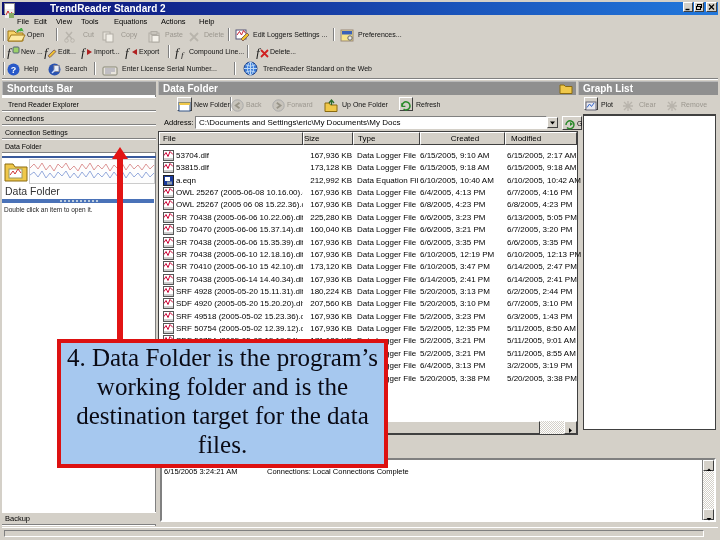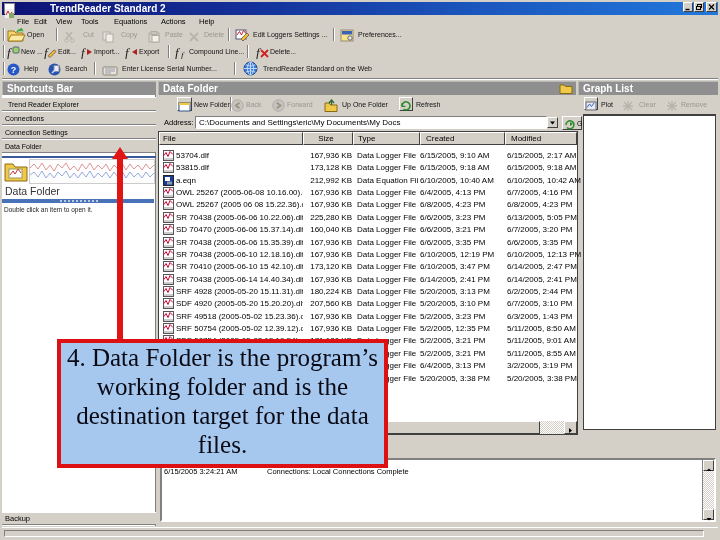--- a/index.html
+++ b/index.html
@@ -246,23 +246,23 @@
         <path d="M6 4 l3 2 -3 2 z" fill="#2a8a2a"></path>
       </svg>
       <span class="abs" style="left:14px;top:3px;font-size:7px;">G</span>
     </span>
 </div>
 
 <div class="abs" style="left:158px;top:131px;width:420px;height:304px;background:#fff;border:1px solid #404040;"></div>
 
 <div class="abs" style="left:159px;top:132px;width:418px;height:13px;background:#d4d0c8;font-size:8px;color:#000;">
 <span class="abs out" style="left:0;top:0;width:144px;height:13px;padding-left:3px;line-height:12px;">File</span>
-<span class="abs out" style="left:144px;top:0;width:50px;height:13px;line-height:12px;text-align:center;padding-right:4px;">Size</span>
+<span class="abs out" style="left:144px;top:0;width:50px;height:13px;line-height:12px;text-align:left;padding-right:4px;">Size</span>
 <span class="abs out" style="left:194px;top:0;width:67px;height:13px;padding-left:4px;line-height:12px;">Type</span>
-<span class="abs out" style="left:261px;top:0;width:85px;height:13px;padding-left:5px;line-height:12px;">Created</span>
+<span class="abs out" style="left:261px;top:0;width:85px;height:13px;padding-left:5px;line-height:12px;text-align:center;">Created</span>
 <span class="abs out" style="left:346px;top:0;width:72px;height:13px;padding-left:5px;line-height:12px;">Modified</span>
 </div>
 <div class="lr" style="top:149.9px">
     <span class="lic"><svg width="11" height="11" viewBox="0 0 11 11">
         <rect x="0.5" y="0.5" width="10" height="10" fill="#fff" stroke="#555"></rect>
         <polyline points="1,5.5 3,2.5 5,6.5 7,1.5 10,4.5" fill="none" stroke="#c03" stroke-width="1"></polyline>
         <rect x="1" y="8" width="9" height="2" fill="#ccc"></rect>
       </svg></span>
     <span class="ln">53704.dlf</span>
     <span class="lsz">167,936 KB</span>

